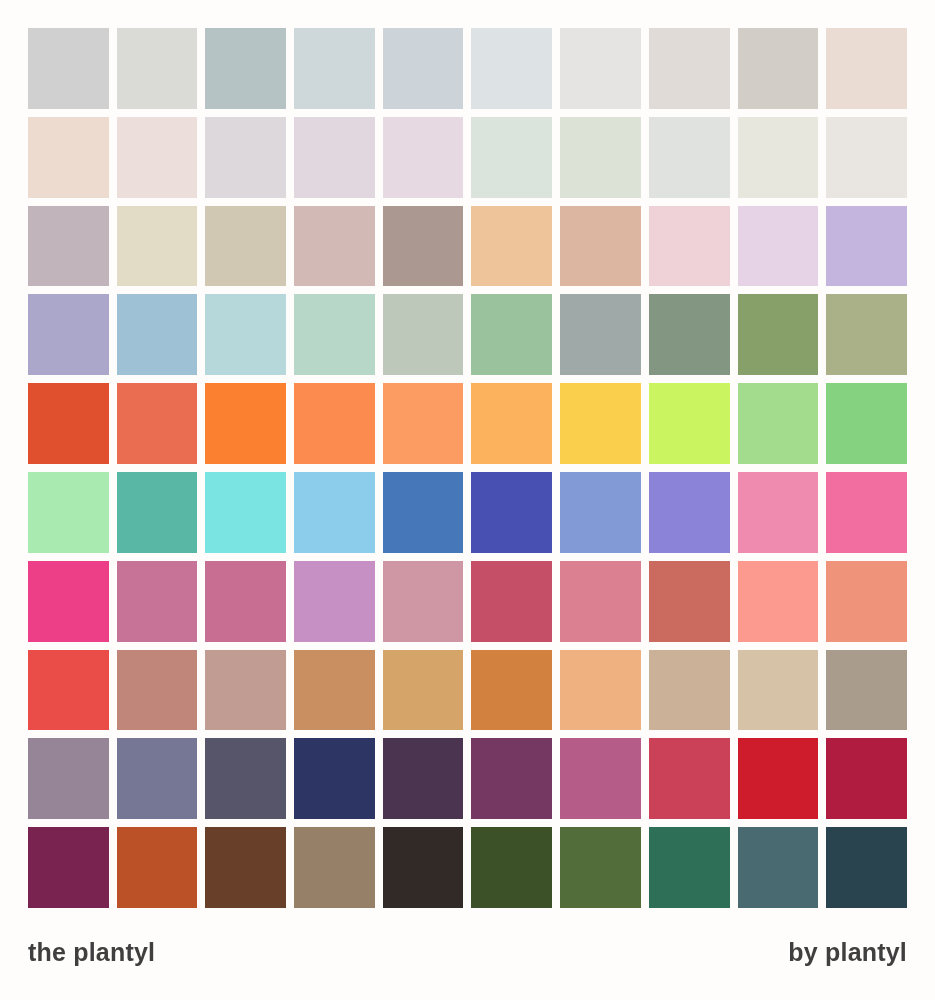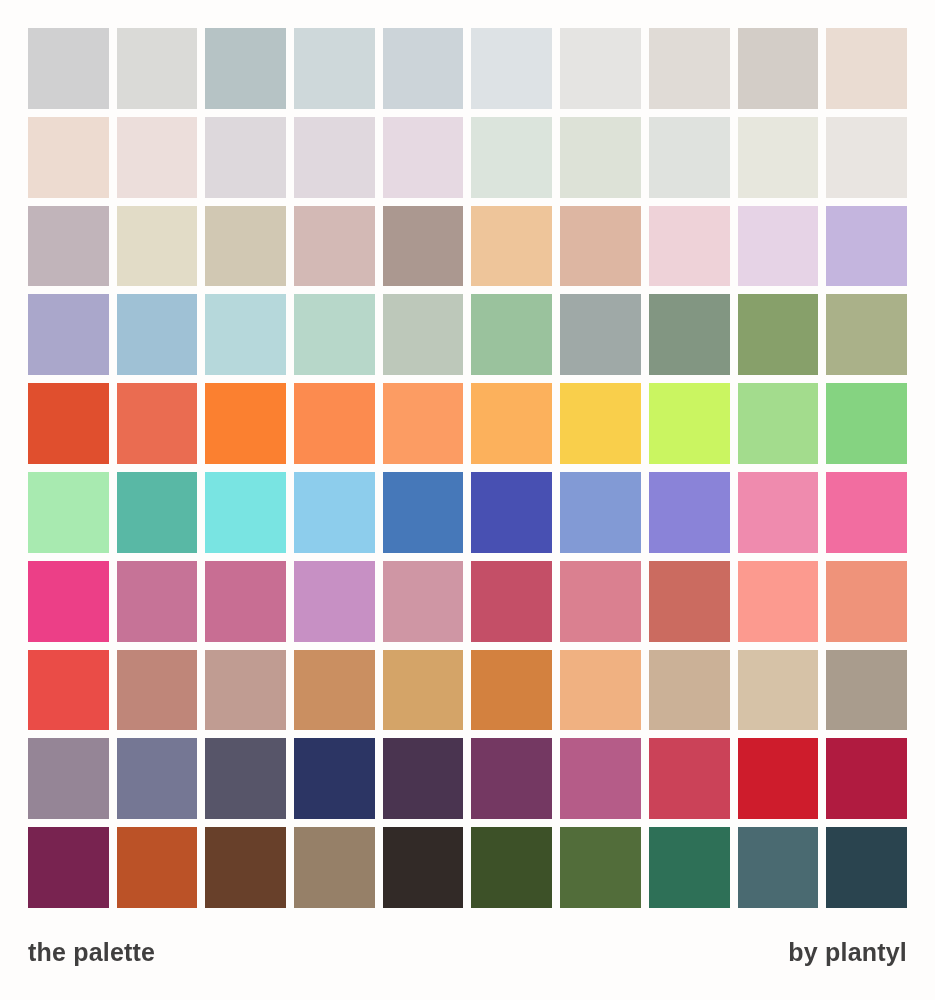--- a/index.html
+++ b/index.html
@@ -188,17 +188,17 @@
       <div class="swatch" title="#968068" style="background: rgb(150, 128, 104);"></div>
       <div class="swatch" title="#322a27" style="background: rgb(50, 42, 39);"></div>
       <div class="swatch" title="#3d5128" style="background: rgb(61, 81, 40);"></div>
       <div class="swatch" title="#526d3a" style="background: rgb(82, 109, 58);"></div>
       <div class="swatch" title="#2e7057" style="background: rgb(46, 112, 87);"></div>
       <div class="swatch" title="#4a6a71" style="background: rgb(74, 106, 113);"></div>
       <div class="swatch" title="#2a444f" style="background: rgb(42, 68, 79);"></div>
     </div>
 
   <div id="footer">
-    <div class="footer-text" style="color: rgb(64, 63, 63);">the palette</div>
+    <div class="footer-text" style="color: rgb(64, 63, 63);">the plantyl</div>
     <div class="footer-text" style="color: rgb(64, 63, 63);">by plantyl</div>
   </div>
 
 </div>
 
 </body></html>

